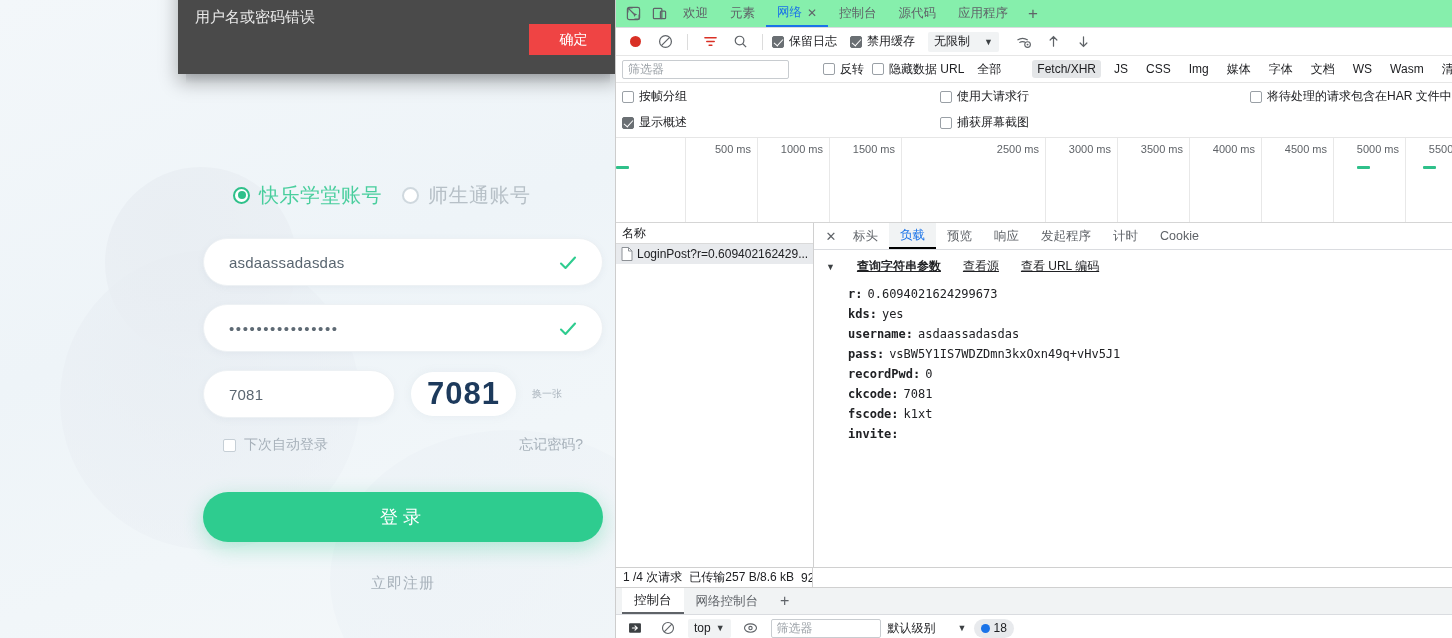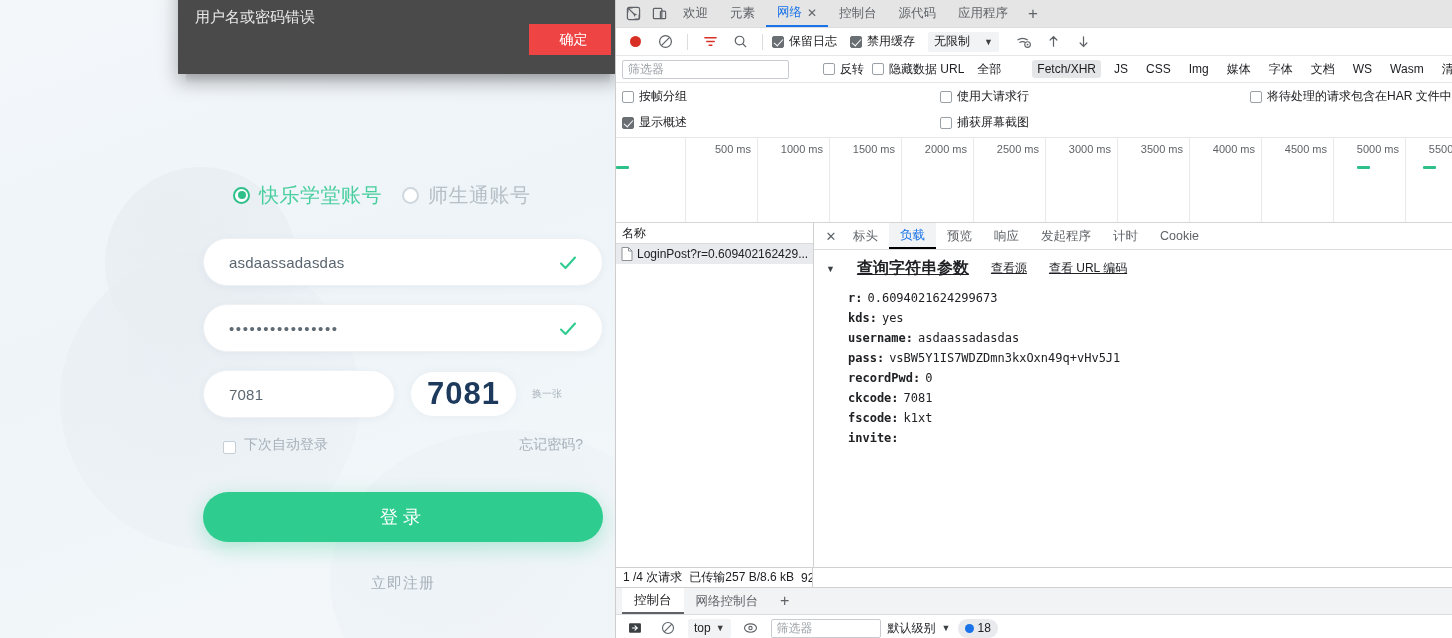--- a/index.html
+++ b/index.html
@@ -80,21 +80,21 @@
   #captcha-text {
     font-family: "Liberation Sans", sans-serif; font-weight: bold;
     font-size: 31px; color: #1d3a5c; letter-spacing: 1px;
   }
   #refresh-captcha { margin-left: 16px; font-size: 10px; color: #aab4bd; cursor: pointer; }
 
   #options-row {
     display: flex; align-items: center; justify-content: space-between;
     width: 360px; margin: 16px 0 0 20px; height: 22px;
   }
-  #autologin { display: flex; align-items: flex-end; gap: 8px; cursor: pointer; }
+  #autologin { display: flex; align-items: center; gap: 8px; cursor: pointer; }
   .sq-check {
     width: 13px; height: 13px; border: 1.5px solid #c6cfd6; border-radius: 2px; background: #fff;
   }
   #autologin-label { font-size: 14px; color: #a7b1ba; }
   #forgot-pwd { font-size: 14px; color: #a7b1ba; cursor: pointer; }
 
   #login-button {
     width: 400px; height: 50px; margin-top: 36px;
     background: #2ecc8f; border: 0; border-radius: 26px;
     color: #ffffff; font-size: 18px; letter-spacing: 5px;
@@ -133,21 +133,21 @@
   
   #devtools {
     position: absolute; left: 615px; top: 0; width: 837px; height: 638px;
     background: #ffffff; color: #202124;
     font-family: "Liberation Sans", sans-serif; font-size: 12px;
     border-left: 1px solid #cdcdcd;
   }
 
   
   #dt-tabbar {
-    height: 28px; background: #e5e5e5; border-bottom: 1px solid #dadce0;
+    height: 28px; background: #86efac; border-bottom: 1px solid #dadce0;
     display: flex; align-items: center; padding-left: 4px; position: relative;
   }
   .dt-icon-btn {
     width: 26px; height: 24px; display: flex; align-items: center; justify-content: center;
     cursor: pointer; flex: none;
   }
   .dt-tab {
     height: 27px; padding: 0 11px; display: flex; align-items: center; gap: 5px;
     color: #5f6368; font-size: 12.5px; cursor: pointer; white-space: nowrap;
   }
@@ -237,21 +237,21 @@
   #detail-close { width: 22px; display: flex; align-items: center; justify-content: center; cursor: pointer; color:#5f6368; font-size:13px; }
   .d-tab {
     height: 26px; padding: 0 11px; display: flex; align-items: center;
     font-size: 12.5px; color: #5f6368; cursor: pointer;
   }
   .d-tab.active { color: #1a73e8; border-bottom: 2px solid #000000; background: #f1f3f4; }
 
   #payload-body { padding: 8px 0 0 12px; }
   #qs-header { display: flex; align-items: center; gap: 22px; margin-bottom: 9px; }
   #qs-toggle-caret { font-size: 9px; color: #3c4043; cursor: pointer; }
-  #qs-title { font-size: 16px; color: #202124; font-weight: bold; text-decoration: underline; cursor: pointer; text-align: right; }
+  #qs-title { font-size: 12px; color: #202124; font-weight: bold; text-decoration: underline; cursor: pointer; text-align: right; }
   .qs-link { font-size: 12px; color: #202124; text-decoration: underline; cursor: pointer; }
   .param-row {
     display: flex; gap: 5px; padding: 3px 0 3px 22px; font-size: 12px;
     font-family: "DejaVu Sans Mono", monospace;
   }
   .param-key { font-weight: bold; color: #202124; white-space: nowrap; }
   .param-val { color: #202124; word-break: break-all; }
 
   
   #net-statusbar {
@@ -280,21 +280,21 @@
   #console-toolbar {
     height: 26px; display: flex; align-items: center; gap: 7px; padding: 0 6px; background: #fff;
   }
   #ctx-select { display: flex; align-items: center; gap: 5px; background: #f1f3f4; height: 19px; padding: 0 6px; border-radius: 2px; cursor: pointer; font-size: 12px; color:#202124; }
   #console-filter {
     width: 110px; height: 19px; border: 1px solid #c8ccd0; border-radius: 2px;
     font-size: 12px; padding: 0 5px; outline: none; background: #fff;
     font-family: "Liberation Sans", sans-serif;
   }
   #console-filter::placeholder { color: #9aa0a6; }
-  #level-select { display: flex; align-items: center; gap: 6px; cursor: pointer; font-size: 12px; color:#202124; white-space:nowrap; }
+  #level-select { display: flex; align-items: center; gap: 22px; cursor: pointer; font-size: 12px; color:#202124; white-space:nowrap; }
   #msg-count {
     display: flex; align-items: center; gap: 4px; background: #e8eaed;
     height: 19px; padding: 0 7px; border-radius: 10px; font-size: 12px; color: #202124; cursor: pointer;
   }
   .blue-dot { width: 9px; height: 9px; border-radius: 50%; background: #1a73e8; }
 
   .ico { display: block; }
 </style>
 </head>
 <body>
@@ -511,23 +511,20 @@
     <div id="overview">
       <div class="tl-cell" style="left:0px;width:70px"></div>
       <div class="tl-cell" style="left:70px;width:72px">
           <span class="tl-label">500 ms</span>
         </div>
       <div class="tl-cell" style="left:142px;width:72px">
           <span class="tl-label">1000 ms</span>
         </div>
       <div class="tl-cell" style="left:214px;width:72px">
           <span class="tl-label">1500 ms</span>
-        </div>
-      <div class="tl-cell" style="left:286px;width:72px">
-          <span class="tl-label">2000 ms</span>
         </div>
       <div class="tl-cell" style="left:358px;width:72px">
           <span class="tl-label">2500 ms</span>
         </div>
       <div class="tl-cell" style="left:430px;width:72px">
           <span class="tl-label">3000 ms</span>
         </div>
       <div class="tl-cell" style="left:502px;width:72px">
           <span class="tl-label">3500 ms</span>
         </div>

